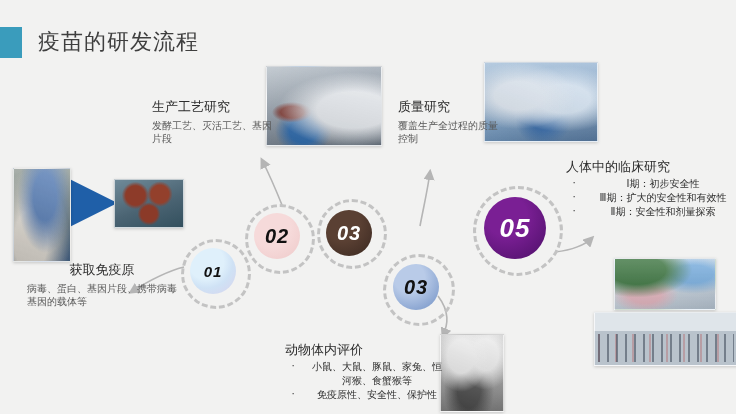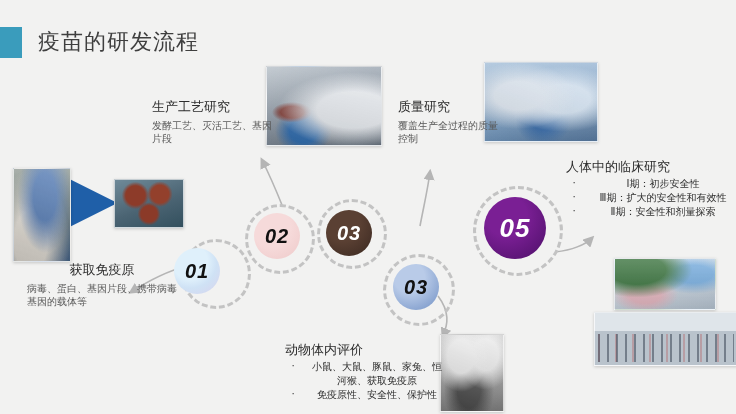--- a/index.html
+++ b/index.html
@@ -76,21 +76,21 @@
   .ph-hall:after{content:"";position:absolute;inset:40% 2% 6% 2%;
        background:
          repeating-linear-gradient(90deg,rgba(60,70,85,.55) 0 2px,rgba(0,0,0,0) 2px 9px),
          repeating-linear-gradient(90deg,rgba(180,60,60,.28) 0 2px,rgba(0,0,0,0) 2px 17px);}
 
   
   .node{position:absolute;border-radius:50%;display:flex;align-items:center;justify-content:center;
         font-weight:bold;font-style:italic;letter-spacing:1px;}
   .ring{position:absolute;border-radius:50%;border:3px dashed #c3c3c3;}
 
-  .n01{width:46px;height:46px;left:174px;top:248px;font-size:20px;color:#111;
+  .n01{width:46px;height:46px;left:190px;top:248px;font-size:15px;color:#111;
        background:radial-gradient(circle at 35% 30%,#dff0fb 0 40%,#cfe2f5 60%,#d8d2ec 100%);}
   .r01{width:64px;height:64px;left:181px;top:239px;}
   .n02{width:46px;height:46px;left:254px;top:213px;font-size:20px;color:#111;
        background:radial-gradient(circle at 38% 32%,#f6dada 0 45%,#eec9c9 100%);}
   .r02{width:64px;height:64px;left:245px;top:204px;}
   .n03{width:46px;height:46px;left:326px;top:210px;font-size:20px;color:#fff;
        background:radial-gradient(circle at 36% 30%,#5a4033 0 40%,#3a2820 100%);}
   .r03{width:64px;height:64px;left:317px;top:199px;}
   .n04{width:46px;height:46px;left:393px;top:264px;font-size:20px;color:#111;
        background:radial-gradient(circle at 36% 30%,#b9cbe8 0 35%,#6f8fc4 100%);}
@@ -162,21 +162,21 @@
   </div>
 
   <div class="blk" style="left:398px;top:99px;width:100px;">
     <div class="h">质量研究</div>
     <div class="d" style="margin-top:4px;">覆盖生产全过程的质量控制</div>
   </div>
 
   <div class="blk" style="left:285px;top:342px;width:160px;">
     <div class="h">动物体内评价</div>
     <ul>
-      <li>小鼠、大鼠、豚鼠、家兔、恒河猴、获取免疫原</li>
+      <li>小鼠、大鼠、豚鼠、家兔、恒河猴、食蟹猴等</li>
       <li>免疫原性、安全性、保护性</li>
     </ul>
   </div>
 
   <div class="blk" style="left:566px;top:159px;width:170px;">
     <div class="h">人体中的临床研究</div>
     <ul>
       <li>Ⅰ期：初步安全性</li>
       <li>Ⅲ期：扩大的安全性和有效性</li>
       <li>Ⅱ期：安全性和剂量探索</li>

